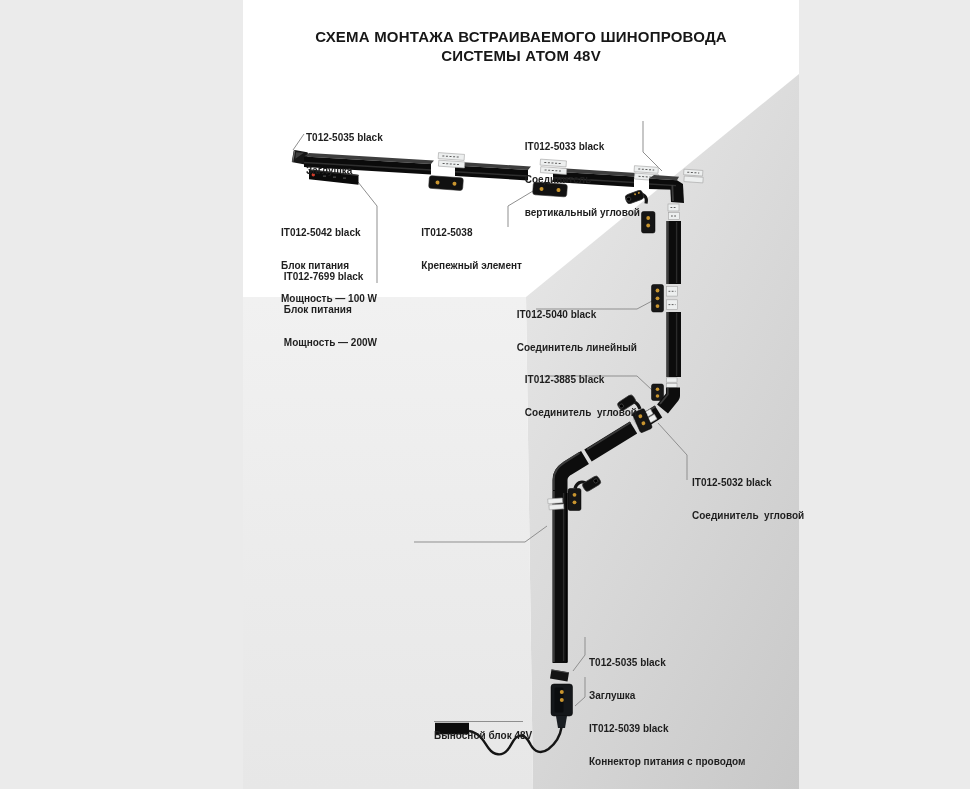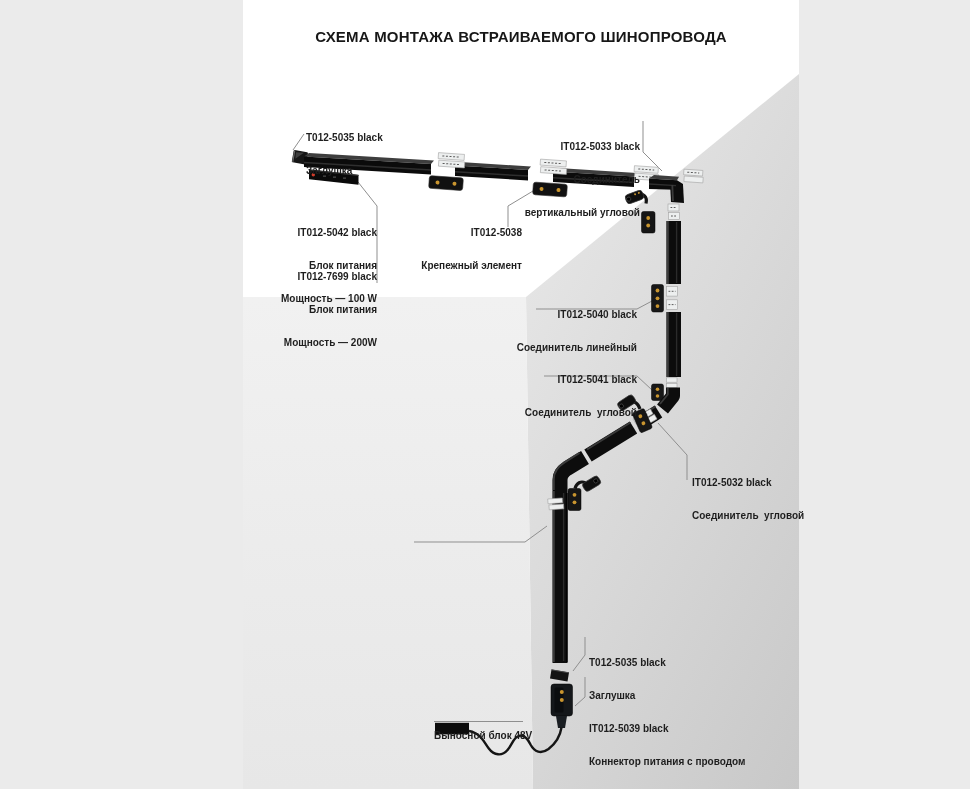--- a/index.html
+++ b/index.html
@@ -9,21 +9,21 @@
   .floor{position:absolute;left:207px;top:297px;width:291px;height:492px;
          clip-path:polygon(0px 0px,283px 0px,290px 492px,0px 492px);
          background:linear-gradient(180deg,#f1f1f1 0%,#e7e7e7 100%);}
   .wall{position:absolute;left:207px;top:0;width:556px;height:789px;
         clip-path:polygon(556px 74px,283px 297px,290px 789px,556px 789px);
         background:linear-gradient(118deg,#f6f6f6 6%,#e4e4e4 45%,#c8c8c8 100%);}
   svg.art{position:absolute;left:0;top:0;}
   .title{position:absolute;left:207px;top:27px;width:556px;text-align:center;
          font-size:15px;font-weight:700;color:#171717;line-height:19px;letter-spacing:.2px;}
   .lbl{position:absolute;font-size:10px;line-height:11px;color:#1e1e1e;white-space:pre;}
-  .lbl.right{text-align:right;}
+  .lbl.right{}
   .lbl .code{font-weight:700;}
   .lbl .desc{font-weight:700;}
 </style>
 </head>
 <body>
 
 <div class="stage">
   <div class="content"></div>
   <div class="wall"></div>
   <div class="floor"></div>
@@ -244,20 +244,21 @@
     <path d="M525.5,727.5 C524,737 519,744 512.5,749 C505,754.5 498.5,752 494.5,744.5
              C491.5,738.5 488,734.5 483,735.8 C477.5,737.2 476.5,744 471.5,750
              C466,756.5 458,755.5 452.8,748.5 C449,743.5 446,736.5 440,733.5
              C437,732 434.5,731.2 433,731" fill="none" stroke="#151515" stroke-width="2.4"></path>
 
     <rect x="399" y="722.8" width="34" height="11.6" fill="#0b0b0b"></rect>
   </svg>
 
   <div class="title">
     <div>СХЕМА МОНТАЖА ВСТРАИВАЕМОГО ШИНОПРОВОДА</div>
+    <div>СИСТЕМЫ АТОМ 48V</div>
   </div>
 
   <div class="lbl" style="left:270px;top:110px;">
     <div class="code">T012-5035 black</div>
     <div class="desc">Заглушка</div>
   </div>
 
   <div class="lbl right" style="right:629px;top:205px;">
     <div class="code">IT012-5042 black</div>
     <div class="desc">Блок питания</div>
@@ -280,21 +281,21 @@
     <div class="desc">Соединитель</div>
     <div class="desc">вертикальный угловой</div>
   </div>
 
   <div class="lbl right" style="right:369px;top:287px;">
     <div class="code">IT012-5040 black</div>
     <div class="desc">Соединитель линейный</div>
   </div>
 
   <div class="lbl right" style="right:369px;top:352px;">
-    <div class="code">IT012-5041 black</div>
+    <div class="code">IT012-3885 black</div>
     <div class="desc">Соединитель  угловой</div>
   </div>
 
   <div class="lbl" style="left:656px;top:455px;">
     <div class="code">IT012-5032 black</div>
     <div class="desc">Соединитель  угловой</div>
   </div>
 
 
   <div class="lbl" style="left:553px;top:635px;">

